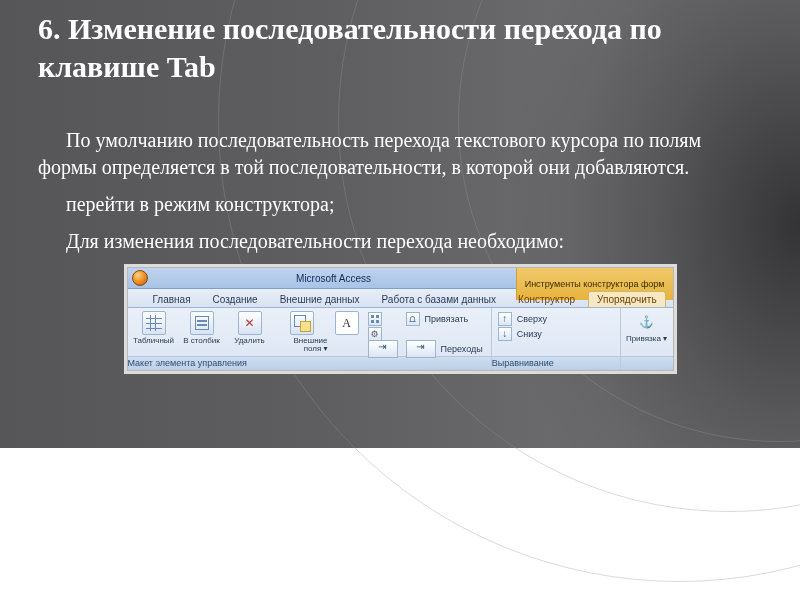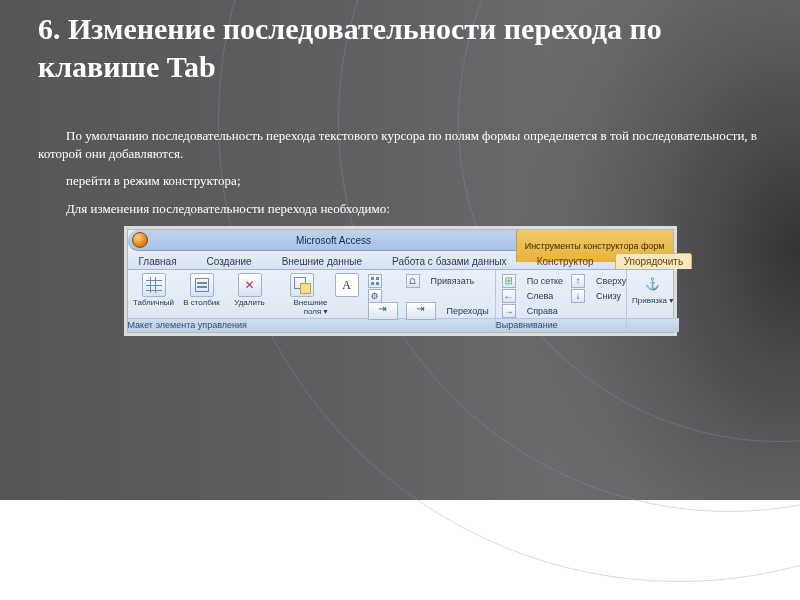--- a/index.html
+++ b/index.html
@@ -8,21 +8,21 @@
     width: 800px;
     height: 600px;
     overflow: hidden;
     font-family: "Times New Roman", Times, serif;
     background: #fff;
   }
 
   .slide {
     position: relative;
     width: 800px;
-    height: 500px;
+    height: 448px;
     background:
       radial-gradient(ellipse 420px 600px at 100% 50%,
         rgba(0,0,0,0.55) 0%,
         rgba(0,0,0,0.40) 15%,
         rgba(0,0,0,0.20) 35%,
         rgba(0,0,0,0.05) 55%,
         rgba(0,0,0,0) 70%),
       linear-gradient(90deg, #565558 0%, #5e5d60 40%, #6a696c 70%, #727174 100%);
     color: #fff;
   }
@@ -53,21 +53,21 @@
 
   h1.title {
     font-weight: 700;
     font-size: 30px;
     line-height: 1.25;
     margin: 0 0 42px 0;
     color: #fff;
   }
 
   p.body {
-    font-size: 13px;
+    font-size: 20px;
     line-height: 1.35;
     margin: 8px 0 10px 0;
     color: #fff;
   }
   p.body .indent { display: inline-block; width: 28px; }
   em.bi { font-style: italic; font-weight: 700; }
 
   
   .ribbon-wrap {
     display: flex;
@@ -83,21 +83,20 @@
     color: #2a3b55;
     box-shadow: 0 0 0 3px #dcdcdc;
   }
 
   .titlebar {
     height: 20px;
     background: linear-gradient(#bfd3ee, #a8c3e6);
     border-bottom: 1px solid #7ea0c9;
     display: flex;
     align-items: stretch;
-    border-radius: 10px;
   }
   .titlebar .orb {
     width: 24px;
     display: flex;
     align-items: center;
     justify-content: center;
   }
   .orb-circle {
     width: 14px; height: 14px; border-radius: 50%;
     background: radial-gradient(circle at 35% 30%, #ffd27a, #e88a1f 55%, #b25b12);
@@ -121,22 +120,22 @@
     font-size: 9px;
     white-space: nowrap;
   }
 
   .tabs {
     height: 18px;
     background: linear-gradient(#e8eef7, #d7e2f1);
     display: flex;
     align-items: flex-end;
     border-bottom: 1px solid #9eb6d4;
-    padding-left: 2px;
-    gap: 12px;
+    padding-left: 16px;
+    gap: 4px;
   }
   .tab {
     padding: 2px 8px 2px 8px;
     color: #2a3b55;
     font-size: 10px;
     white-space: nowrap;
     border: 1px solid transparent;
     border-bottom: none;
   }
   .tab.context-tab { color: #6a3e00; }
@@ -247,21 +246,21 @@
 
   .smallcol {
     display: flex;
     flex-direction: column;
     gap: 1px;
     padding-top: 1px;
   }
   .smallbtn {
     display: flex;
     align-items: center;
-    gap: 11px;
+    gap: 5px;
     font-size: 9px;
     color: #2a3b55;
     white-space: nowrap;
     padding: 0 2px;
     height: 14px;
   }
   .sicn {
     width: 12px; height: 12px;
     border: 1px solid #9cb4d2;
     background: linear-gradient(#fff,#dbe6f4);
@@ -302,21 +301,21 @@
           <div class="orb">
               <div class="orb-circle"></div>
             </div>
           <div class="app">Microsoft Access</div>
           <div class="context">Инструменты конструктора форм</div>
         </div>
 
         <div class="tabs">
           <div class="tab">Главная</div>
           <div class="tab">Создание</div>
-          <div class="tab">Внешние данные</div>
+          <div class="tab">Внешние данных</div>
           <div class="tab">Работа с базами данных</div>
           <div class="tab context-tab">Конструктор</div>
           <div class="tab context-tab active">Упорядочить</div>
         </div>
 
         <div class="ribbon-body">
 
           <div class="group" style="width:370px">
             <div class="group-content">
 
@@ -371,34 +370,20 @@
                     <span>Переходы</span>
                   </div>
               </div>
 
             </div>
             <div class="group-label">Макет элемента управления</div>
           </div>
 
           <div class="group" style="width:130px">
             <div class="group-content">
-              <div class="smallcol">
-                <div class="smallbtn">
-                    <span class="sicn snap"></span>
-                    <span>По сетке</span>
-                  </div>
-                <div class="smallbtn">
-                    <span class="sicn arrow-l"></span>
-                    <span>Слева</span>
-                  </div>
-                <div class="smallbtn">
-                    <span class="sicn arrow-r"></span>
-                    <span>Справа</span>
-                  </div>
-              </div>
               <div class="smallcol">
                 <div class="smallbtn">
                     <span class="sicn arrow-u"></span>
                     <span>Сверху</span>
                   </div>
                 <div class="smallbtn">
                     <span class="sicn arrow-d"></span>
                     <span>Снизу</span>
                   </div>
               </div>

